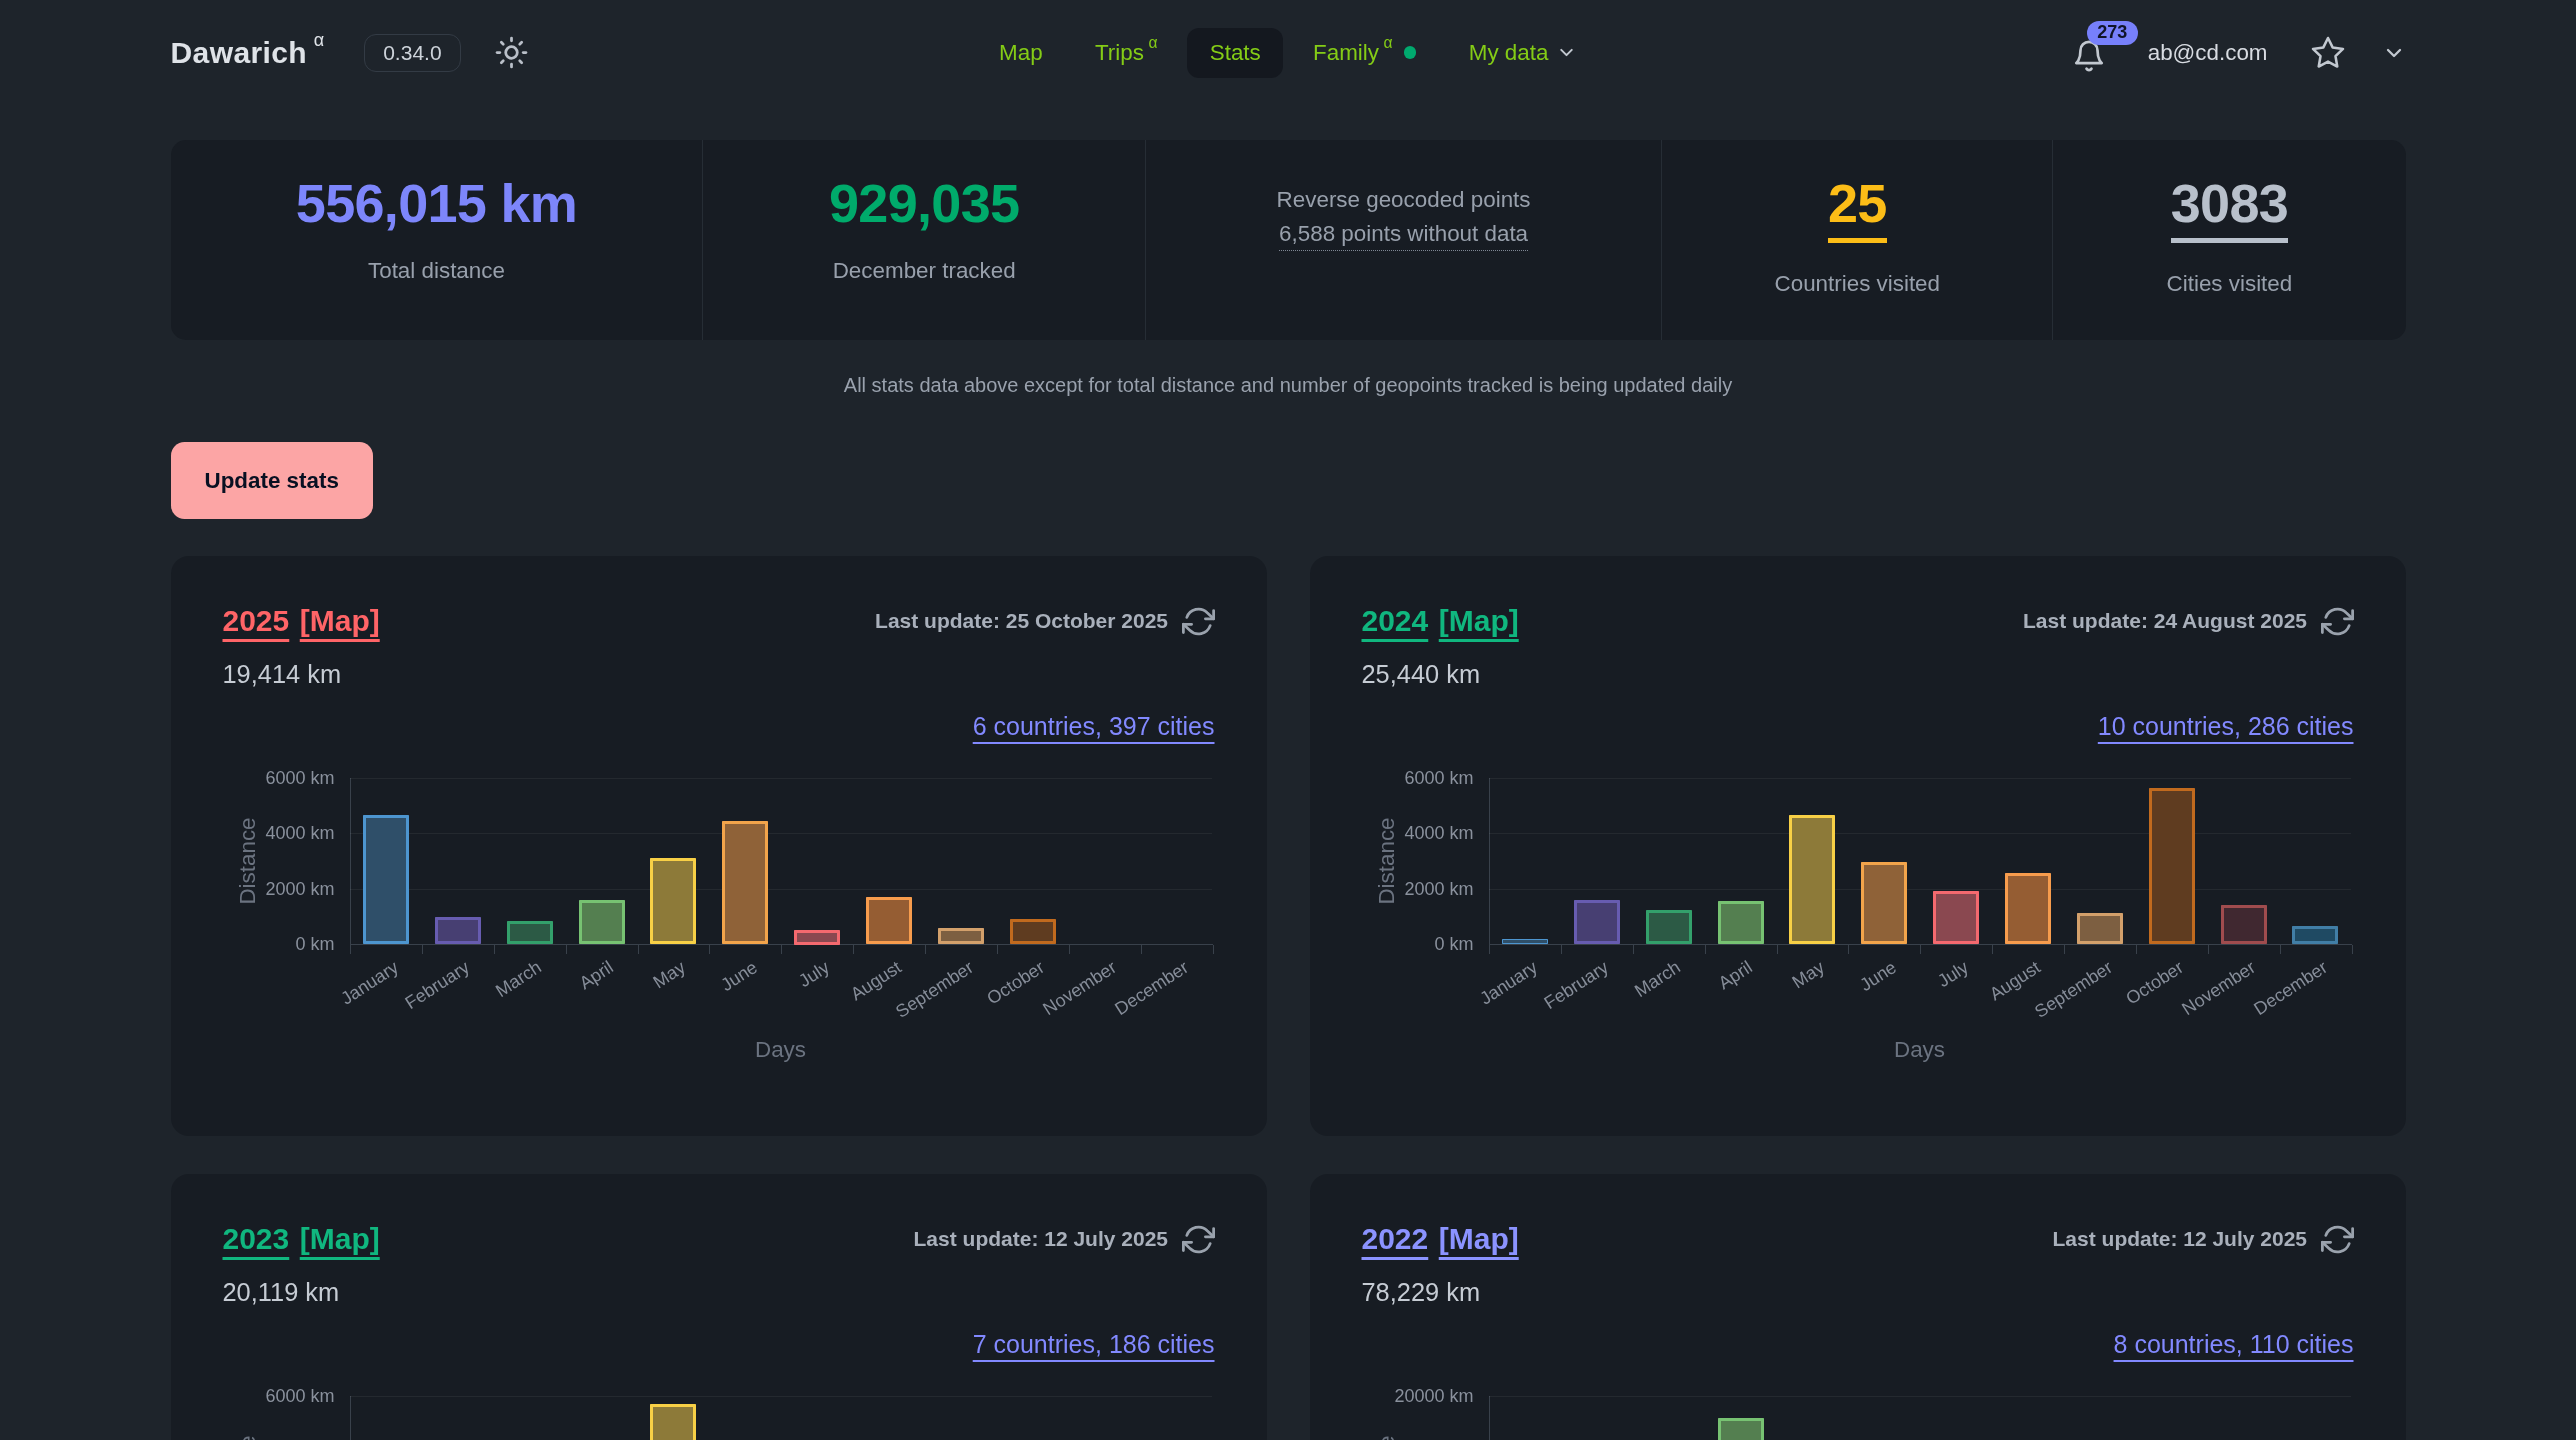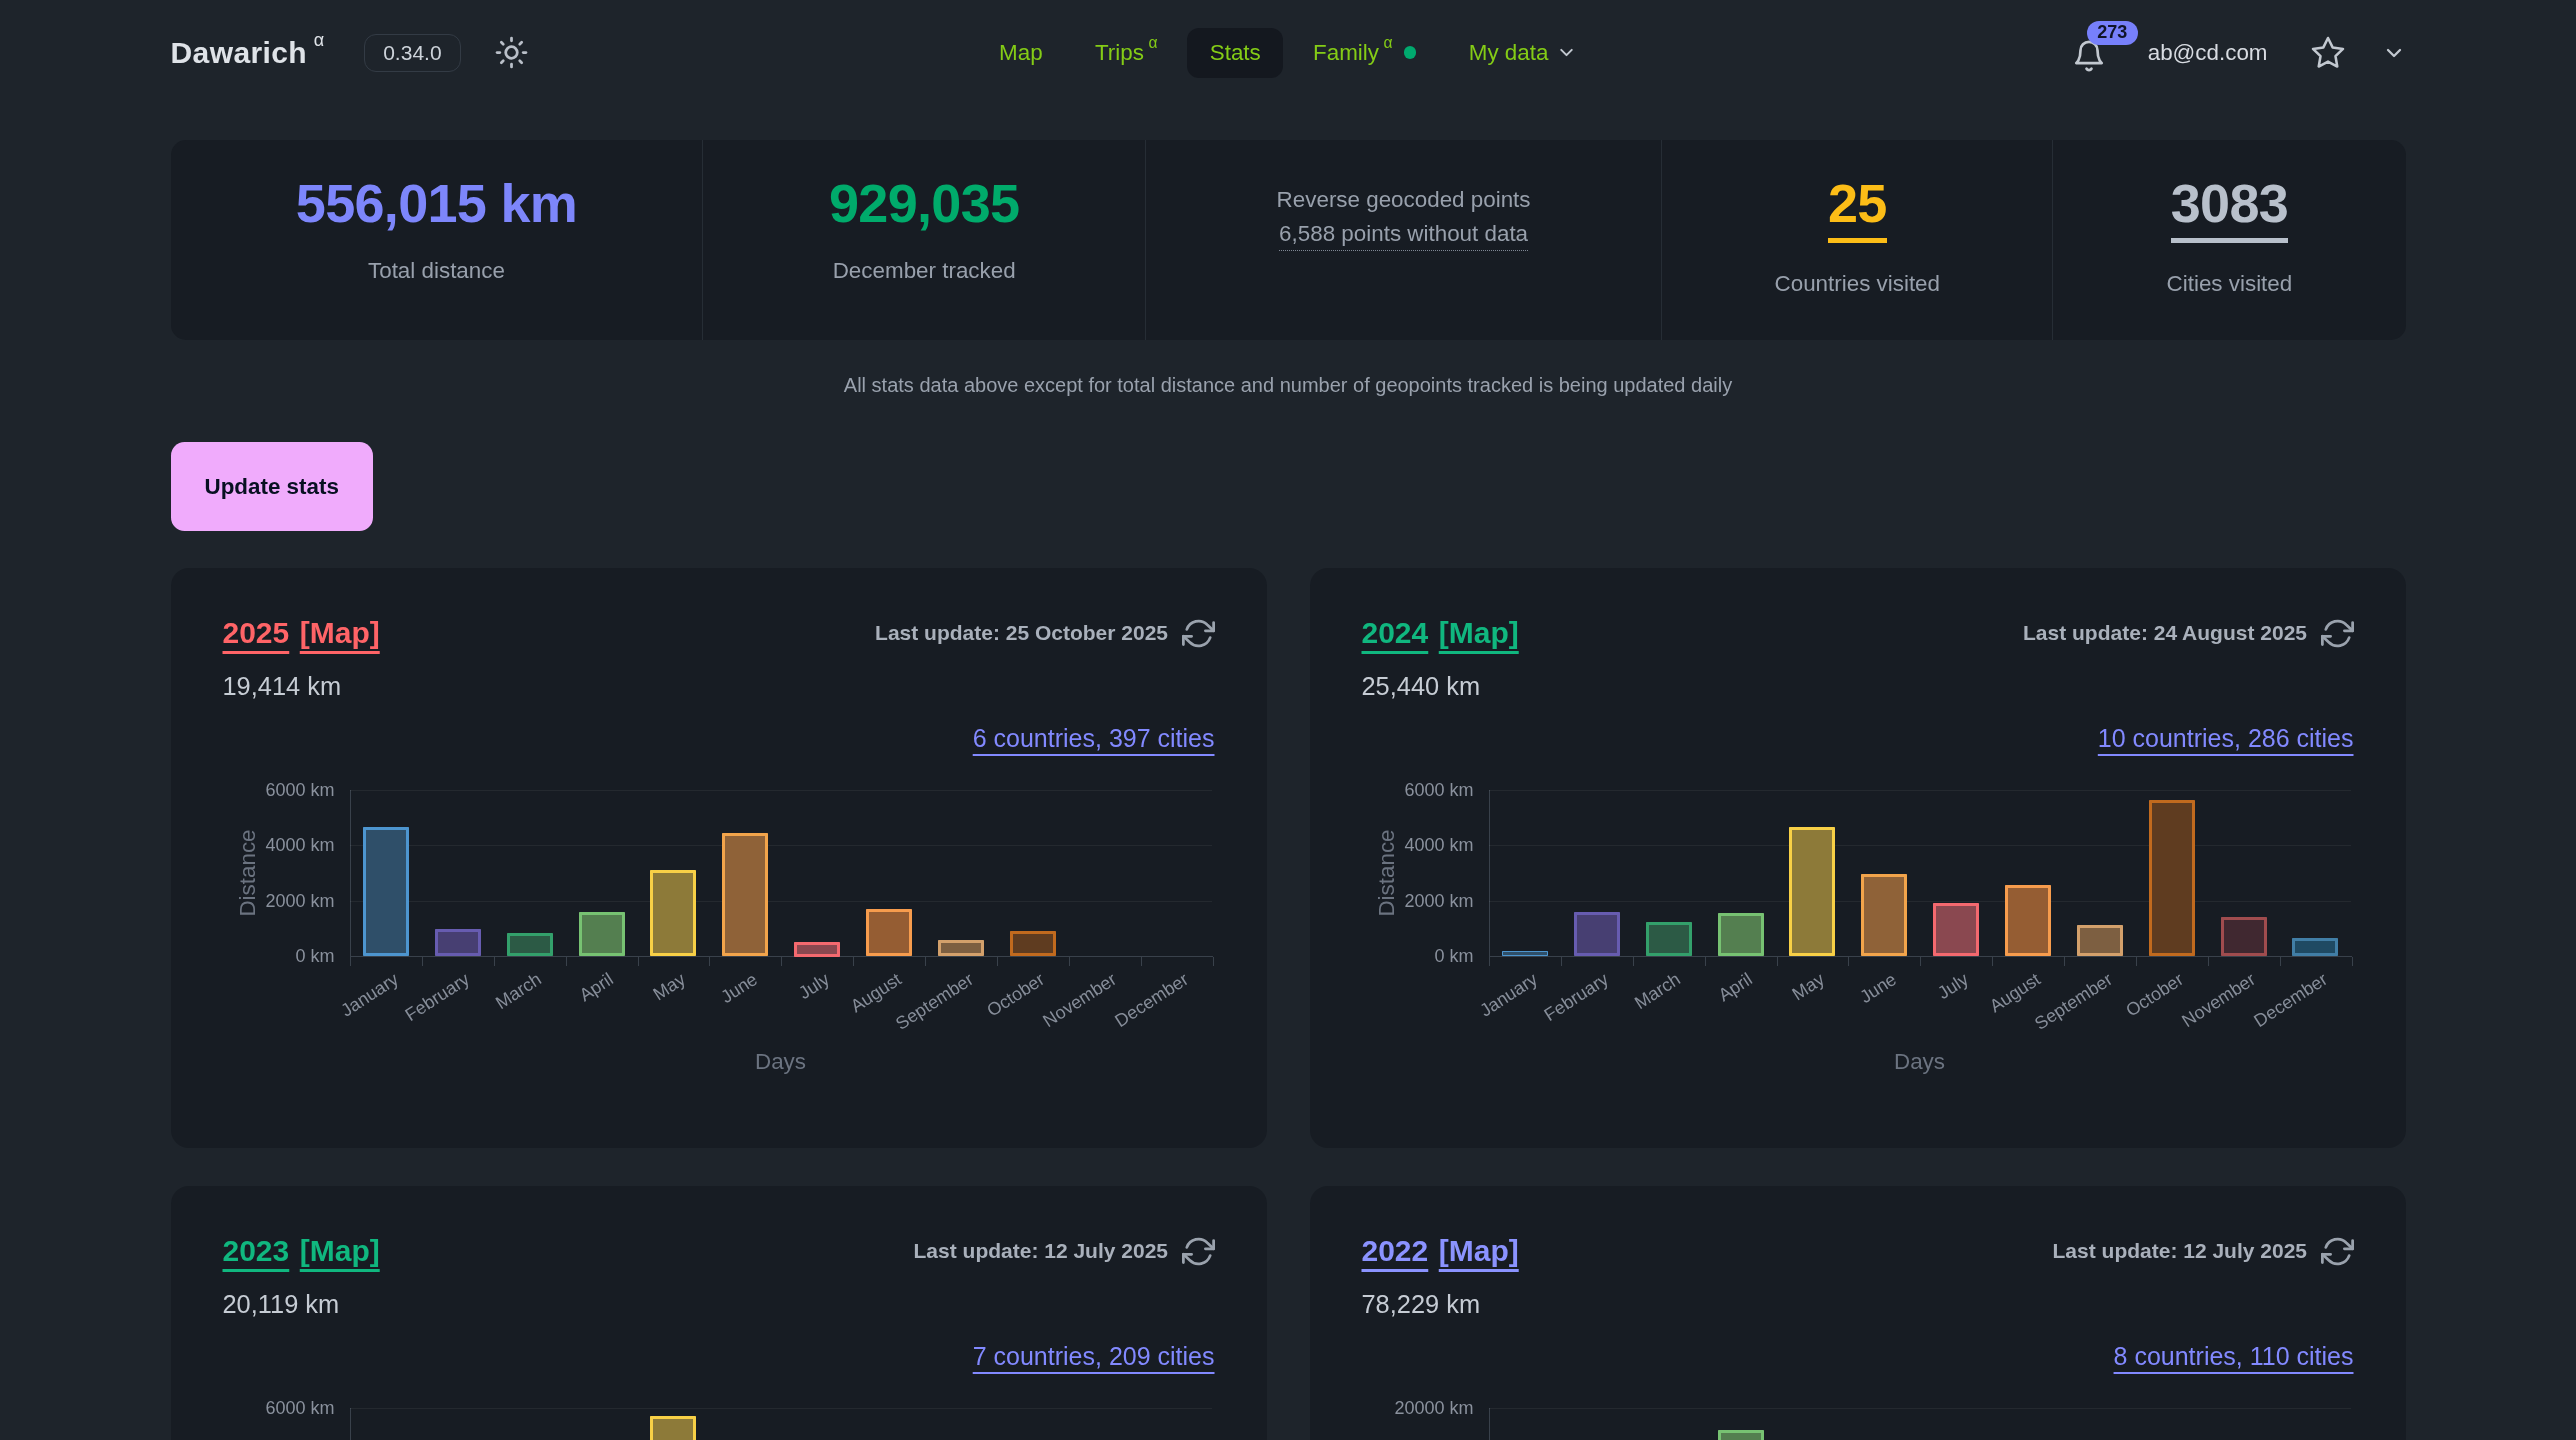--- a/index.html
+++ b/index.html
@@ -31,21 +31,21 @@
   
   .stats-panel{margin-top:35px;background:#171c23;border-radius:15px;height:200px;display:grid;grid-template-columns:23.8% 19.8% 23.1% 17.5% 15.8%;}
   .stat-cell{padding-top:36px;text-align:center;}
   .stat-cell + .stat-cell{border-left:0.7px solid #262d35;}
   .stat-value{font-size:54px;font-weight:700;line-height:1;letter-spacing:-0.7px;display:inline-block;}
   .stat-value.u{border-bottom:5.2px solid;padding-bottom:8px;}
   .stat-label{font-size:22.4px;color:#98a0ac;margin-top:28px;}
   .stat-cell.has-sub .stat-label{margin-top:10.5px;}
   .stat-sub{font-size:22.4px;color:#98a0ac;margin-top:8.2px;display:inline-block;border-bottom:1.5px dotted #7f8794;padding-bottom:3.7px;cursor:pointer;}
   .notice{margin-top:34px;text-align:center;font-size:20px;color:#99a1ad;}
-  .update-btn{display:block;margin-top:45px;background:#f0abfc;color:#081022;font-size:22.4px;font-weight:700;border:none;border-radius:13.5px;padding:0 34px;height:89px;cursor:pointer;font-family:inherit;}
+  .update-btn{display:block;margin-top:45px;background:#fca5a5;color:#081022;font-size:22.4px;font-weight:700;border:none;border-radius:13.5px;padding:0 34px;height:77px;cursor:pointer;font-family:inherit;}
   
   .cards{margin-top:37px;display:grid;grid-template-columns:1fr 1fr;gap:38px 43px;}
   .card{background:#171c23;border-radius:18px;height:580px;padding:48px 52px 0;box-sizing:border-box;}
   .card-head{display:flex;justify-content:space-between;align-items:center;}
   .year-links{display:flex;gap:10.5px;align-items:baseline;}
   .year-link{font-size:30px;font-weight:700;text-decoration:underline;text-decoration-thickness:3px;text-underline-offset:8.2px;cursor:pointer;}
   .last-update{display:flex;align-items:center;gap:13.5px;font-size:21px;font-weight:600;color:#a9b0bb;}
   .refresh{cursor:pointer;display:flex;}
   .distance{margin-top:22.4px;font-size:25.4px;color:#c6ccd4;}
   .cities-row{display:flex;justify-content:flex-end;margin-top:22.4px;}
@@ -325,21 +325,21 @@
           <svg width="33" height="33" viewBox="0 0 24 24" fill="none" stroke="#9aa2ad" stroke-width="2" stroke-linecap="round" stroke-linejoin="round">
             <polyline points="23 4 23 10 17 10"></polyline>
             <polyline points="1 20 1 14 7 14"></polyline>
             <path d="M3.51 9a9 9 0 0 1 14.85-3.36L23 10M1 14l4.64 4.36A9 9 0 0 0 20.49 15"></path>
           </svg>
         </span>
       </span>
     </div>
     <div class="distance">20,119 km</div>
     <div class="cities-row">
-      <a class="cities-link">7 countries, 209 cities</a>
+      <a class="cities-link">7 countries, 186 cities</a>
     </div>
     <div class="chart">
           <div class="plot" style="left: 127px; top: 30px; width: 862px; height: 166px;"></div>
           <div class="ytick" style="top: 30px;">6000 km</div>
           <div class="gridline" style="top: 30px;"></div>
           <div class="bar" style="left: 427px; width: 46px; top: 38px; height: 158px; border-color: rgb(248, 208, 70); background: rgb(141, 122, 57);"></div>
           <div class="axis-title ylab" style="left: 25.4px; top: 113px;">Distance</div>
         </div>
   </div>
       <div class="card">

